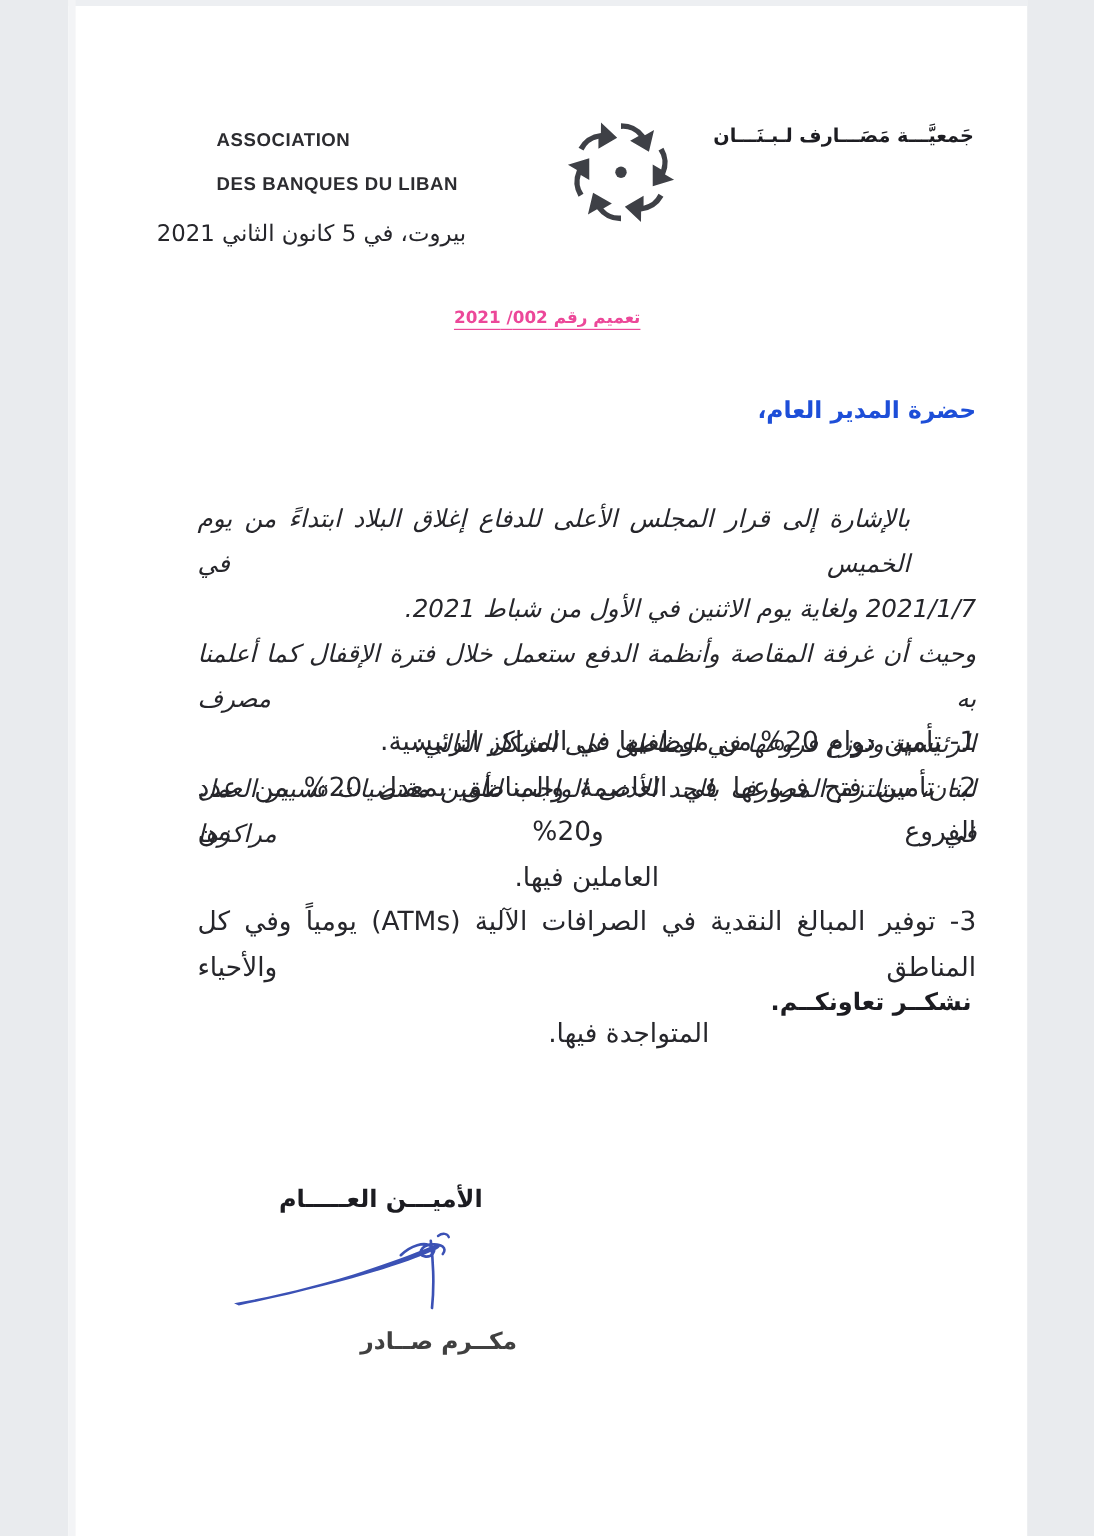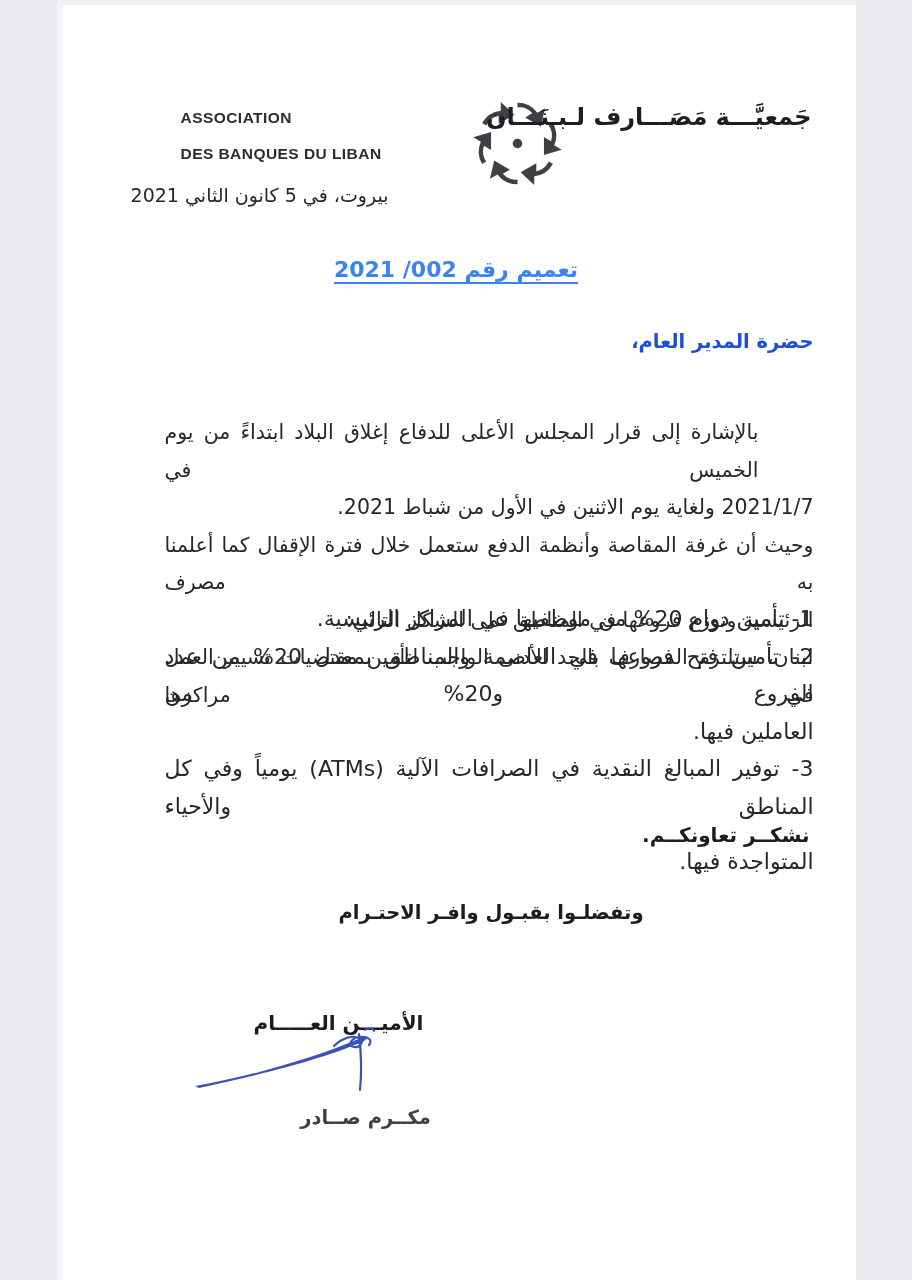--- a/index.html
+++ b/index.html
@@ -16,58 +16,58 @@
   
   .org-fr{
     position:absolute;left:124px;top:100px;
     font-family:"Liberation Sans","DejaVu Sans",sans-serif;
     font-weight:700;font-size:15.5px;letter-spacing:.45px;color:#2c2c30;
     line-height:36px;white-space:nowrap;
   }
   .logo{position:absolute;left:413px;top:96px;width:95px;height:95px;}
   .org-ar{
     position:absolute;right:44px;top:103px;direction:rtl;
-    font-weight:700;font-size:24px;color:#1d1d22;white-space:nowrap;
+    font-weight:700;font-size:16px;color:#1d1d22;white-space:nowrap;
   }
   .date-line{
     position:absolute;right:467px;top:184px;direction:rtl;
     font-size:19px;color:#26262b;white-space:nowrap;
   }
 
   .subject{
     position:absolute;left:0;right:0;top:257px;text-align:center;direction:rtl;
-    font-weight:700;font-size:22px;color:#3b82f6;
+    font-weight:700;font-size:14px;color:#ec4899;
     text-decoration:underline;text-underline-offset:5px;
   }
   .greeting{
     position:absolute;right:42px;top:330px;direction:rtl;
     font-weight:700;font-size:19.5px;color:#1d4ed8;
   }
 
   .body-block{position:absolute;right:42px;left:108px;top:414px;direction:rtl;
-    font-size:20.5px;line-height:37.5px;color:#26262b;}
+    font-size:20.5px;line-height:37.5px;color:#26262b;font-style:italic;}
   .list-block{position:absolute;right:42px;left:108px;top:600px;direction:rtl;
     font-size:22px;line-height:37.5px;color:#26262b;}
   .line{text-align:right;}
   .line.full{text-align:justify;text-align-last:justify;}
   .line.indent{padding-right:55px;text-align:justify;text-align-last:justify;}
-  .line.hang-center{text-align:right;}
+  .line.hang-center{text-align:center;}
   .line.hang-center.shift{padding-left:70px;margin-top:18px;}
 
   .thanks{
     position:absolute;right:46px;top:823px;direction:rtl;
     font-weight:700;font-size:20px;color:#1c1c21;margin-left:12px;
   }
   .salutation{
     position:absolute;left:0;right:0;top:901px;text-align:center;direction:rtl;
     padding-left:70px;font-weight:700;font-size:19.5px;color:#1c1c21;
   }
   .sig-title{
-    position:absolute;left:192px;top:987px;width:180px;text-align:center;direction:rtl;
-    font-weight:700;font-size:20px;color:#1c1c21;white-space:nowrap;margin-top:24px;
+    position:absolute;left:176px;top:987px;width:180px;text-align:left;direction:rtl;
+    font-weight:700;font-size:20px;color:#1c1c21;white-space:nowrap;
   }
   .sig-ink{position:absolute;left:132px;top:1016px;width:235px;height:85px;}
   .sig-name{
     position:absolute;left:212px;top:1106px;width:140px;text-align:center;direction:rtl;
     font-weight:700;font-size:19.5px;color:#404040;white-space:nowrap;margin-left:27px;
   }
 </style>
 </head>
 <body>
 
@@ -112,21 +112,20 @@
 
   <div class="list-block">
     <div class="line">1- تأمين دوام 20% من موظفيها في المراكز الرئيسية.</div>
     <div class="line full">2- تأمين فتح فروعها في العاصمة والمناطق بمعدل 20% من عدد الفروع و20% من</div>
     <div class="line hang-center">العاملين فيها.</div>
     <div class="line full">3- توفير المبالغ النقدية في الصرافات الآلية (ATMs) يومياً وفي كل المناطق والأحياء</div>
     <div class="line hang-center shift">المتواجدة فيها.</div>
   </div>
 
   <div class="thanks">نشكــر تعاونكــم.</div>
-  <div class="salutation">وتفضلـوا بقبـول وافـر الاحتـرام</div>
 
   <div class="sig-title">الأميـــن العـــــام</div>
 
   <svg class="sig-ink" viewBox="0 0 235 85" aria-hidden="true">
     <g stroke="#3b51b5" fill="none" stroke-linecap="round">
       <path stroke="none" fill="#3b51b5" d="M6 70 C 60 61, 125 42, 172 22 C 178 19, 180 22, 175 25 C 140 41, 80 57, 10 72 Z"></path>
       <path stroke-width="2.2" d="M145 30 c 8 -8, 20 -12, 26 -7 c 4 3, 0 9, -6 8 c -7 -1, -3 -9, 5 -10 c 9 -1, 14 3, 10 8"></path>
       <path stroke-width="2.2" d="M170 18 C 172 35, 173 55, 171 74"></path>
       <path stroke-width="2" d="M176 14 c 4 -3, 8 -2, 9 1"></path>
     </g>

